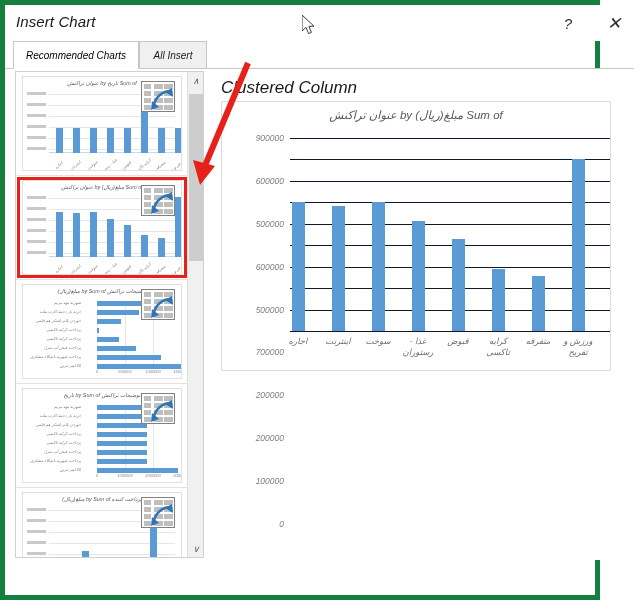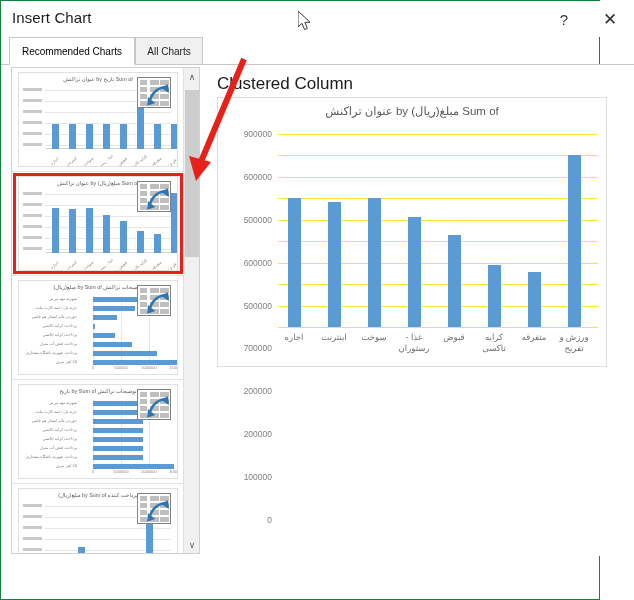--- a/index.html
+++ b/index.html
@@ -7,21 +7,22 @@
     margin: 0; padding: 0;
     width: 634px; height: 600px;
     overflow: hidden;
     font-family: "Liberation Sans", sans-serif;
     background: #ffffff;
   }
   #dialog {
     position: relative;
     width: 600px; height: 600px;
     background: #ffffff;
-    border: 1px solid #15803d;
+    border: 5px solid #15803d;
+    font-style: italic;
   }
 
   
   #titlebar {
     position: absolute; left: 0; top: 0; width: 634px; height: 36px;
     background: #ffffff;
   }
   #title-text {
     position: absolute; left: 11px; top: 8px;
     font-size: 15px; color: #1a1a1a;
@@ -186,22 +187,22 @@
     position: absolute; left: 0; right: 0; top: 6px;
     text-align: center;
     font-size: 11.5px; color: #595959;
     direction: rtl; white-space: nowrap;
   }
   #plot {
     position: absolute; left: 56px; top: 36px;
     width: 320px; height: 193px;
   }
   .gridline {
-    position: absolute; left: 4px; width: 320px; height: 1px;
-    background: #fde047;
+    position: absolute; left: 12px; width: 320px; height: 1px;
+    background: #0f172a;
   }
   .ylab {
     position: absolute; right: 100%; margin-right: 6px;
     font-size: 8.5px; color: #7f7f7f;
     transform: translateY(-50%);
     white-space: nowrap;
   }
   .bar {
     position: absolute; bottom: 0; width: 13px;
     background: #5b9bd5;
@@ -251,21 +252,21 @@
 <div id="dialog">
 
   <div id="titlebar">
     <div id="title-text">Insert Chart</div>
     <div class="tb-btn" id="help-btn">?</div>
     <div class="tb-btn" id="close-btn">✕</div>
   </div>
 
   <div id="tabstrip">
     <div class="tab active" id="tab-recommended">Recommended Charts</div>
-    <div class="tab" id="tab-all">All Charts</div>
+    <div class="tab" id="tab-all">All Insert</div>
   </div>
   <div id="tab-underline"></div>
 
   <div id="content">
 
     <div id="thumb-pane">
       <div id="thumb-list">
           <div class="thumb">
             <div class="thumb-inner">
               <div class="t-title">Sum of تاریخ by عنوان تراکنش</div>

